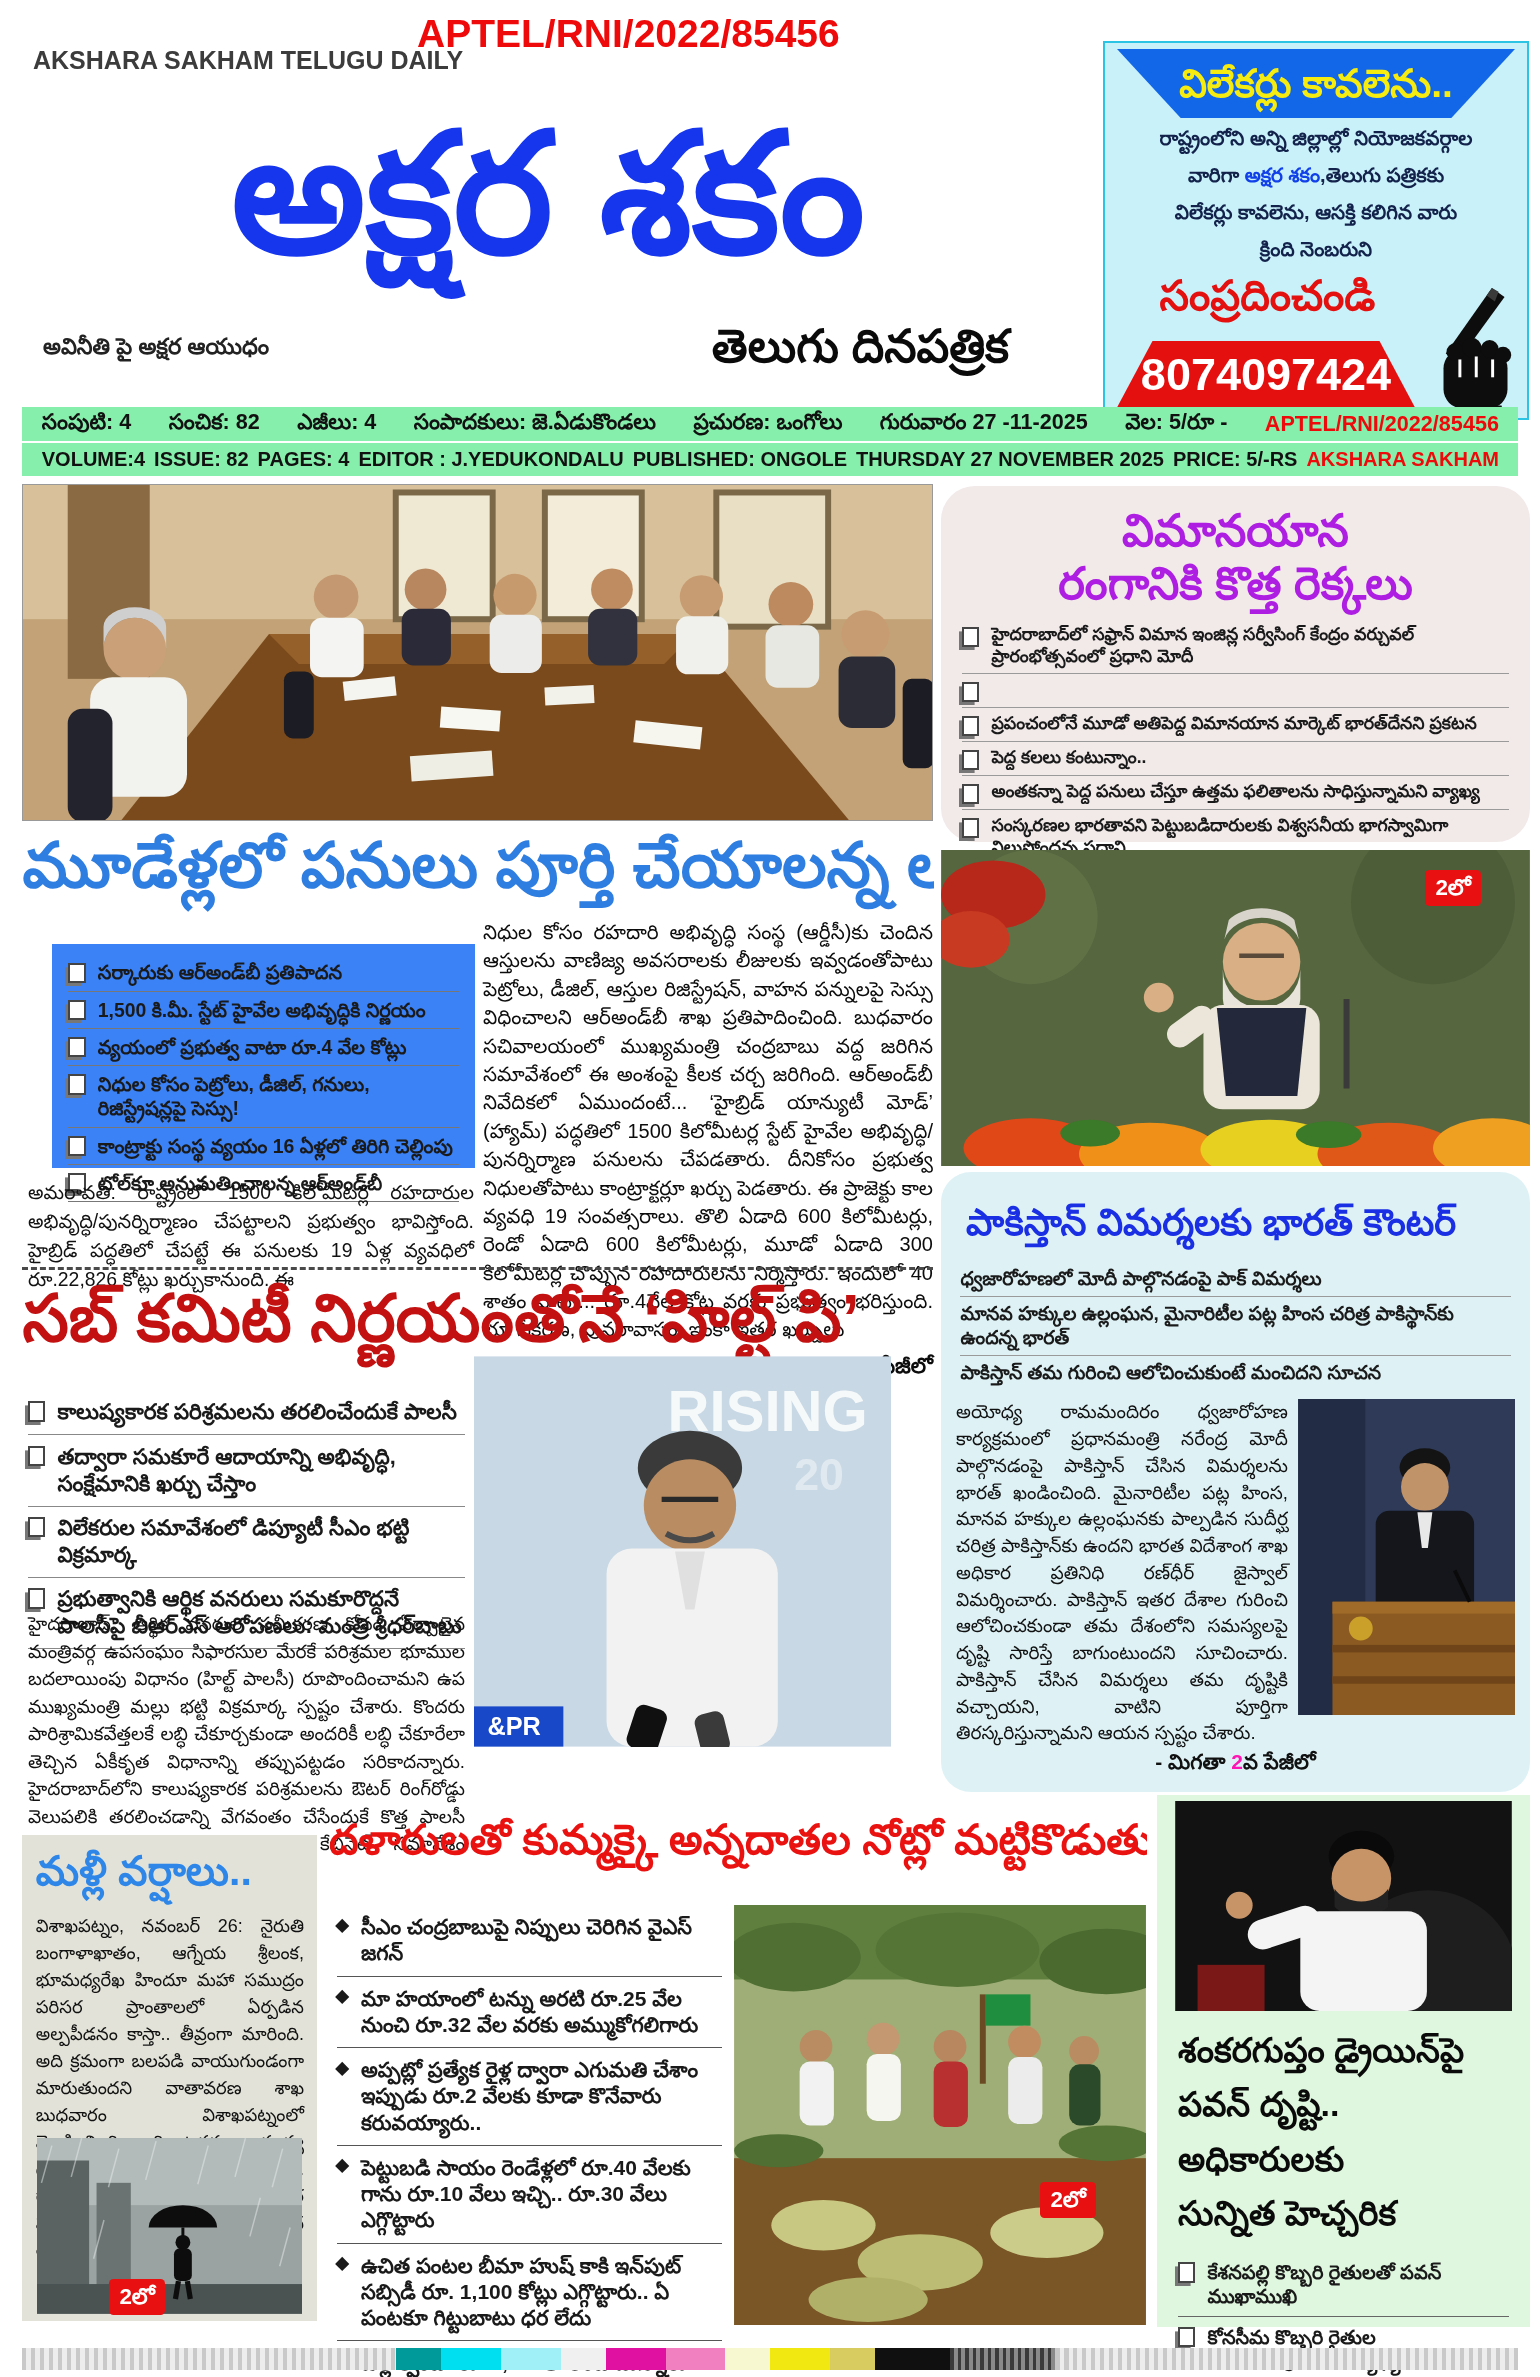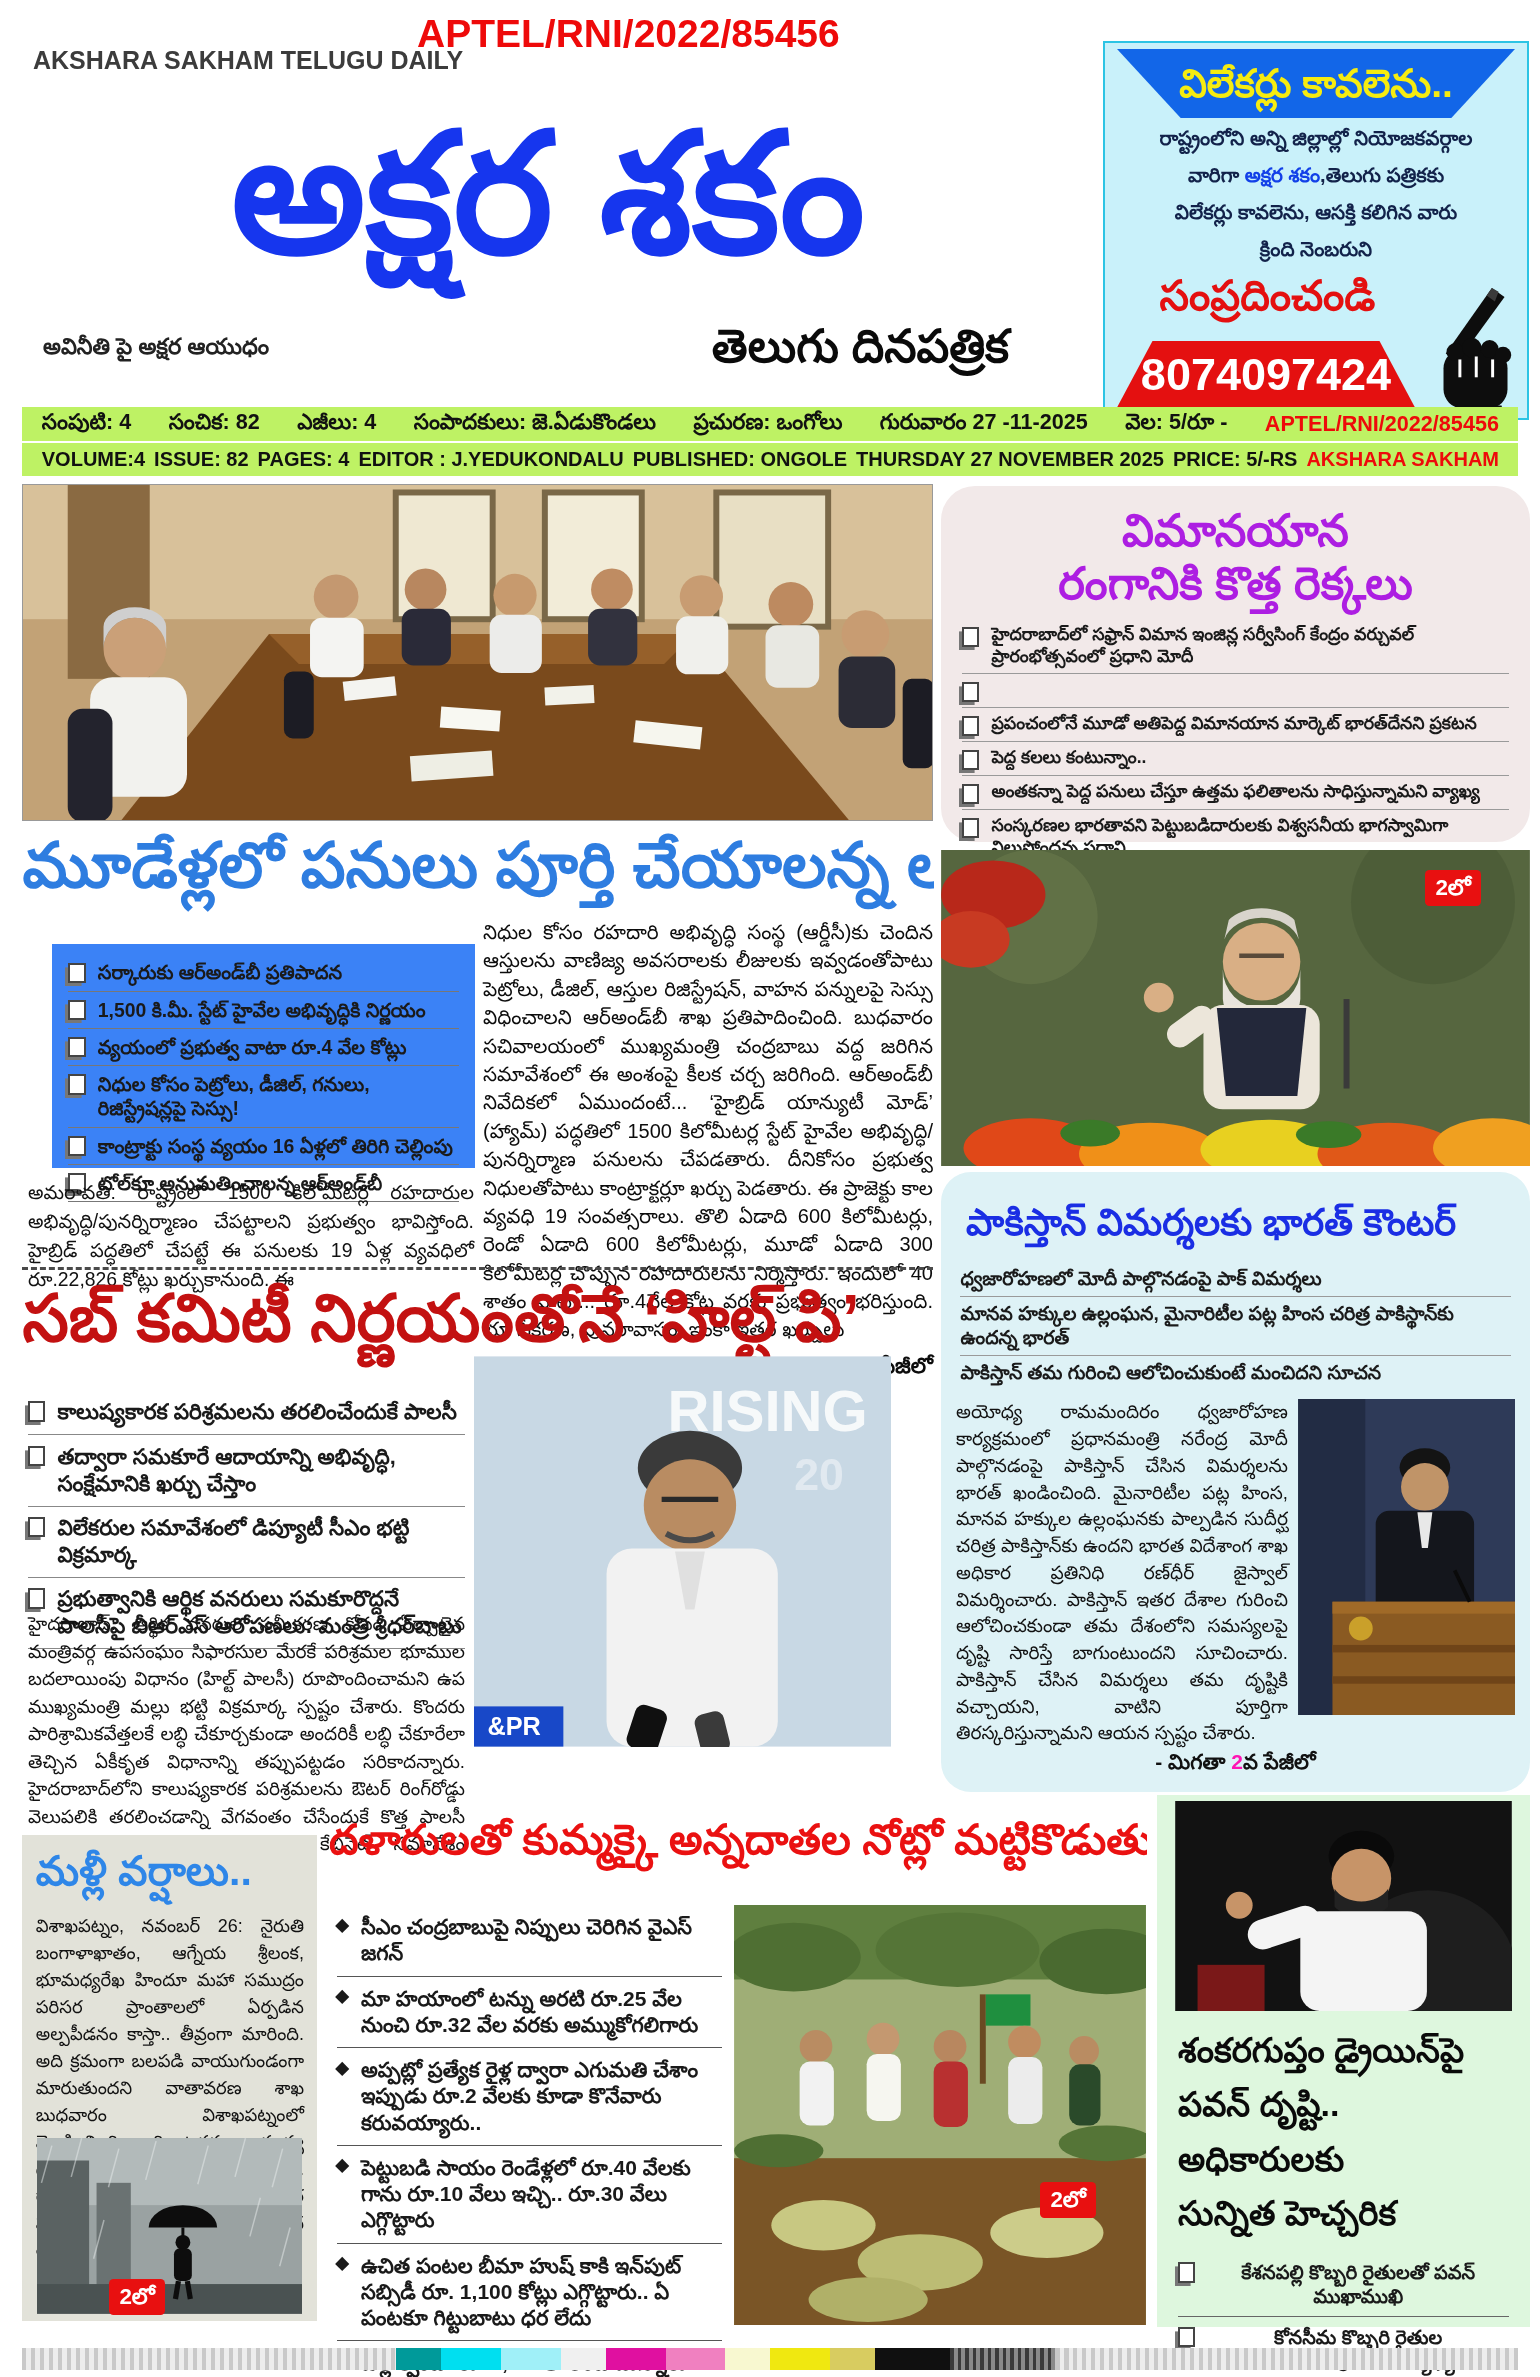--- a/index.html
+++ b/index.html
@@ -22,21 +22,21 @@
              color:#f6ec10;font-size:39px;font-weight:800;line-height:69px;text-align:center;}
   .ad-line{margin-top:9px;text-align:center;font-size:20px;font-weight:700;color:#12224a;}
   .ad-brand{color:#1240e8;}
   .ad-contact{margin-top:6px;text-align:center;padding-right:97px;font-size:42px;font-weight:800;color:#e41010;}
   .ad-phone{position:absolute;left:12px;bottom:10.4px;width:298px;height:67px;background:#e41010;
             clip-path:polygon(12% 0,88% 0,100% 100%,0 100%);
             color:#fff;font-size:45px;font-weight:900;line-height:67px;text-align:center;}
   .fist{position:absolute;right:-6px;bottom:-30px;width:112px;height:160px;}
 
   
-  .info-bar{left:22.4px;top:407px;width:1496px;height:69px;background:#bef264;box-sizing:border-box;}
+  .info-bar{left:22.4px;top:407px;width:1496px;height:69px;background:#86efac;box-sizing:border-box;}
   .info-row{display:flex;align-items:center;justify-content:space-between;padding:0 19.4px;height:34px;font-weight:800;}
   .info-row.t{font-size:21.6px;border-bottom:2.2px solid #fff;}
   .info-row.e{font-size:20px;height:33px;}
   .info-row .red{color:#ee0a0a;}
 
   
   .photo{overflow:hidden;}
   .photo svg{display:block;}
 
   .meeting-photo{left:22.4px;top:484px;width:911px;height:337px;border:1.5px solid #999;box-sizing:border-box;}
@@ -96,21 +96,21 @@
   .farm-bullets .b-row{border-bottom:1.5px solid #555;padding:9px 0;}
   .farm-bullets .txt{font-size:21px;font-weight:700;}
   .diamond{display:inline-block;min-width:10.4px;width:10.4px;height:10.4px;background:#1a1a1a;transform:rotate(45deg);margin:6.7px 4.5px 0 0;}
   .farm-photo{left:734px;top:1905px;width:412px;height:420px;}
 
   
   .pawan-box{left:1157px;top:1795px;width:373px;height:532px;background:#def7de;box-sizing:border-box;}
   .pawan-photo{margin:6px auto 0;width:337px;height:210px;}
   .pawan-headline{padding:12px 21px 0;font-size:34px;font-weight:800;color:#0a0a0a;line-height:1.6;}
   .pawan-bullets{margin:12px 21px 0;}
-  .pawan-bullets .b-row{border-bottom:1.5px solid #666;padding:7.5px 0;text-align:center;}
+  .pawan-bullets .b-row{border-bottom:1.5px solid #666;padding:7.5px 0;}
   .pawan-bullets .txt{font-size:19.4px;font-weight:600;}
 
   
   .calib{left:22.4px;top:2348px;width:1496px;height:22.4px;display:flex;}
   .calib div{height:100%;}
   .c-stripe{background:repeating-linear-gradient(90deg,#c9c9c9 0 4.5px,#ededed 4.5px 9px);}
   .c-dark-stripe{background:repeating-linear-gradient(90deg,#3a3a3a 0 3.7px,#8a8a8a 3.7px 7.5px);}
 </style>
 </head>
 <body>

